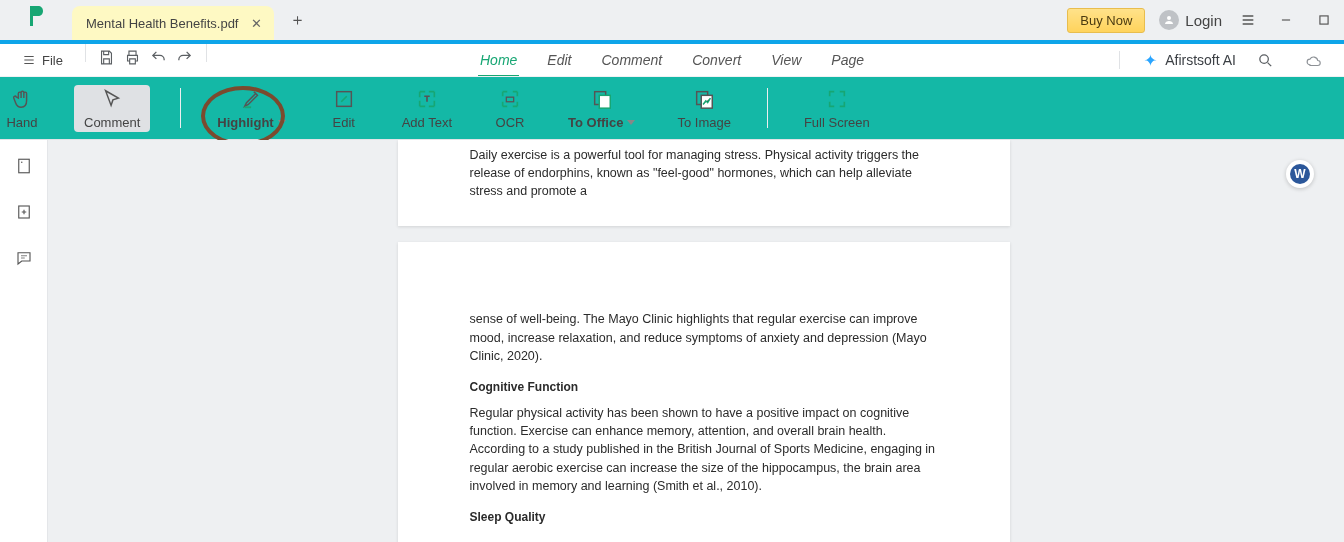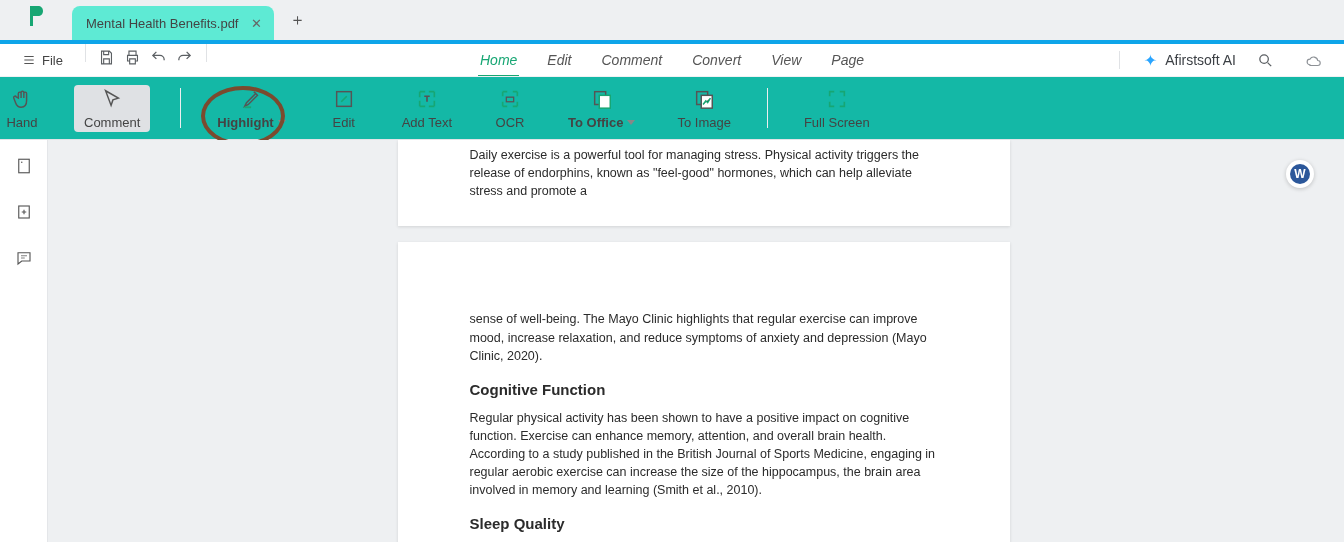--- a/index.html
+++ b/index.html
@@ -23,21 +23,21 @@
   .logo {
     width: 24px; height: 24px;
     margin: 0 24px 8px 24px;
     align-self: center;
   }
   .logo svg { width: 100%; height: 100%; }
   .tab {
     display: flex;
     align-items: center;
     height: 34px;
-    background: #5eead4;
+    background: #fef9c3;
     border-radius: 8px 8px 0 0;
     padding: 0 10px 0 14px;
     font-size: 13px;
     color: #444;
     gap: 10px;
   }
   .tab-close {
     width: 16px; height: 16px;
     display: flex; align-items: center; justify-content: center;
     color: #666; font-size: 13px;
@@ -212,21 +212,21 @@
     background: #ffffff;
     box-shadow: 0 1px 3px rgba(0,0,0,0.12);
     padding: 14px 72px 26px 72px;
     margin-top: 0;
     font-size: 12.5px;
     line-height: 1.45;
     color: #2b2b2b;
   }
   .page.first { height: 134px; padding-top: 6px; }
   .page.gap { margin-top: 16px; padding-top: 68px; padding-bottom: 30px;}
-  .page h4 { font-weight: bold; font-size: 15px; margin: 14px 0 8px; }
+  .page h4 { font-weight: bold; font-size: 12px; margin: 14px 0 8px; }
 
   .float-word {
     position: absolute; right: 30px; top: 20px;
     width: 28px; height: 28px; border-radius: 50%;
     background: #ffffff;
     box-shadow: 0 1px 4px rgba(0,0,0,0.2);
     display:flex; align-items:center; justify-content:center;
     cursor:pointer;
   }
   .float-word .w-badge {
@@ -244,20 +244,47 @@
     <svg viewBox="0 0 24 24">
         <path fill="#17a673" d="M6 2h8c3 0 5 2 5 5s-2 5-5 5h-5v10H6V2z"></path>
       </svg>
   </div>
   <div class="tab">
     <span>Mental Health Benefits.pdf</span>
     <span class="tab-close">✕</span>
   </div>
   <div class="tab-add">＋</div>
 
+  <div class="titlebar-right">
+    <button class="buy-now">Buy Now</button>
+    <div class="login-btn">
+      <span class="avatar-icon">
+        <svg width="12" height="12" viewBox="0 0 24 24">
+            <circle cx="12" cy="8" r="4" fill="#fff"></circle>
+            <path d="M4 20c0-4 4-6 8-6s8 2 8 6" fill="#fff"></path>
+          </svg>
+      </span>
+      <span>Login</span>
+    </div>
+    <div class="win-btn">
+      <svg viewBox="0 0 24 24" width="16" height="16">
+          <path stroke="#555" stroke-width="2" d="M4 6h16M4 12h16M4 18h16"></path>
+        </svg>
+    </div>
+    <div class="win-btn">
+      <svg viewBox="0 0 24 24" width="14" height="14">
+          <path stroke="#555" stroke-width="2" d="M5 12h14"></path>
+        </svg>
+    </div>
+    <div class="win-btn">
+      <svg viewBox="0 0 24 24" width="14" height="14">
+          <rect x="5" y="5" width="14" height="14" fill="none" stroke="#555" stroke-width="2"></rect>
+        </svg>
+    </div>
+  </div>
 </div>
 
 <div class="menubar">
   <div class="file-btn">
     <svg width="14" height="14" viewBox="0 0 24 24">
         <path stroke="#555" stroke-width="2" d="M4 6h16M4 12h16M4 18h16"></path>
       </svg>
     <span>File</span>
   </div>
   <div class="divider"></div>

